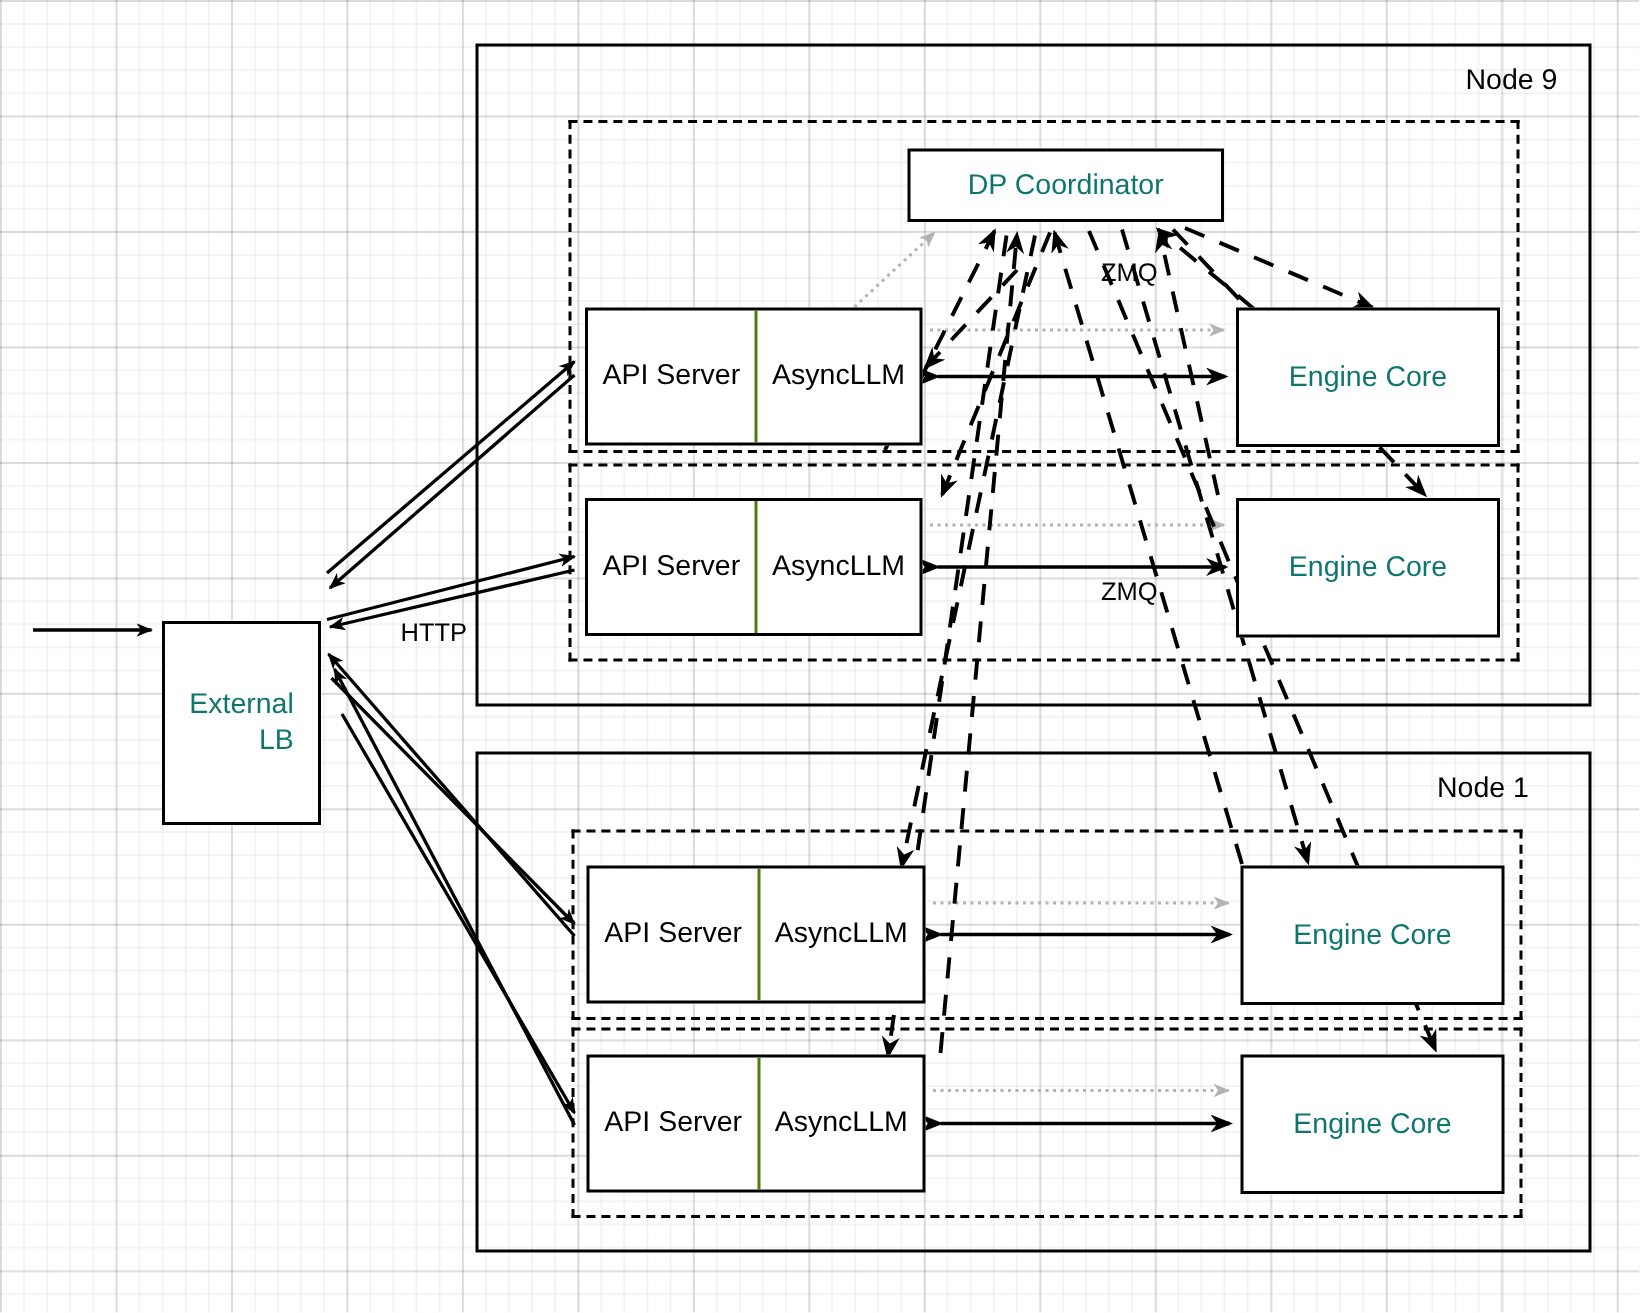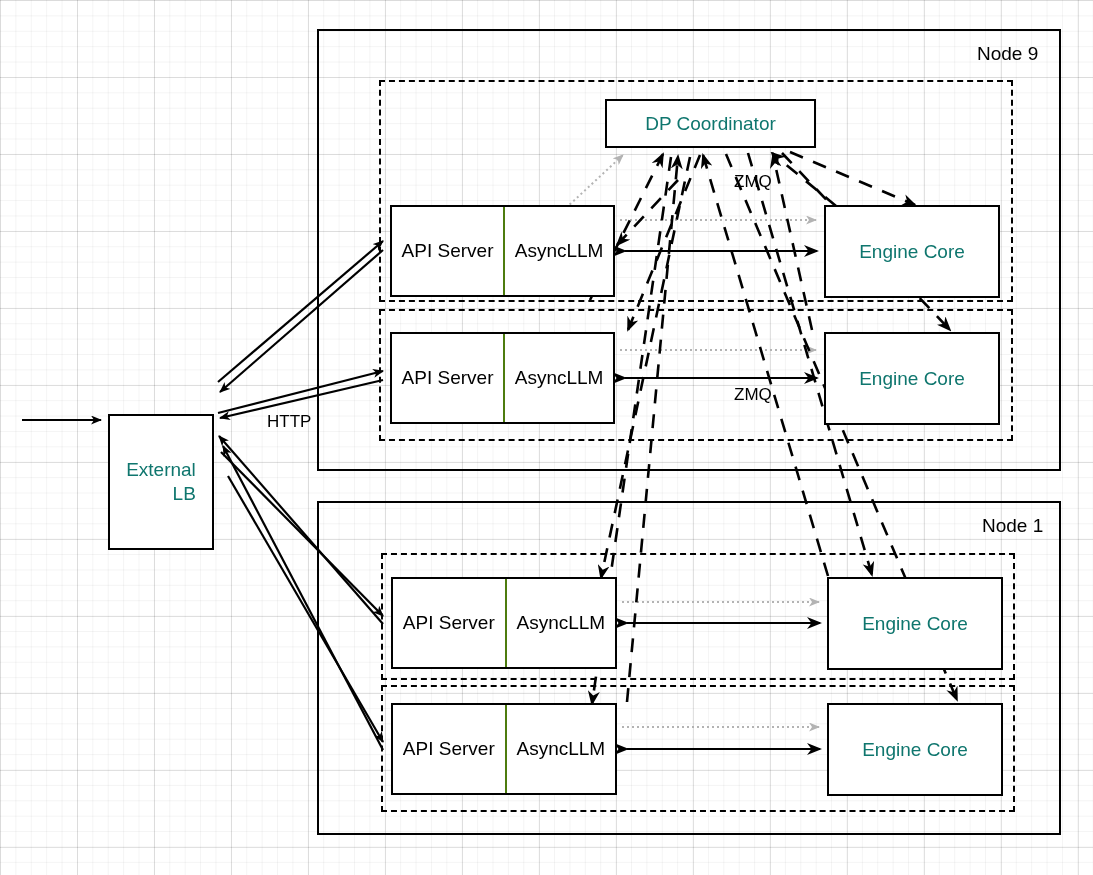--- a/index.html
+++ b/index.html
@@ -203,21 +203,21 @@
   <div class="split-box" style="left:390px; top:332px; width:225px; height:92px;">
     <div class="split-cell left">API Server</div>
     <div class="split-cell">AsyncLLM</div>
   </div>
 
   <div class="box" style="left:824px; top:332px; width:176px; height:93px;">Engine Core</div>
 
   <div class="edge-label" style="left:712px; top:385px;">ZMQ</div>
 
   <div class="node-frame" style="left:317px; top:501px; width:744px; height:334px;"></div>
-  <div class="node-label" style="left:982px; top:515px;">Node 1</div>
+  <div class="node-label" style="left:958px; top:515px;">Node 1</div>
 
   <div class="dash-group" style="left:381px; top:553px; width:634px; height:127px;"></div>
 
   <div class="split-box" style="left:391px; top:577px; width:226px; height:92px;">
     <div class="split-cell left">API Server</div>
     <div class="split-cell">AsyncLLM</div>
   </div>
 
   <div class="box" style="left:827px; top:577px; width:176px; height:93px;">Engine Core</div>
 

